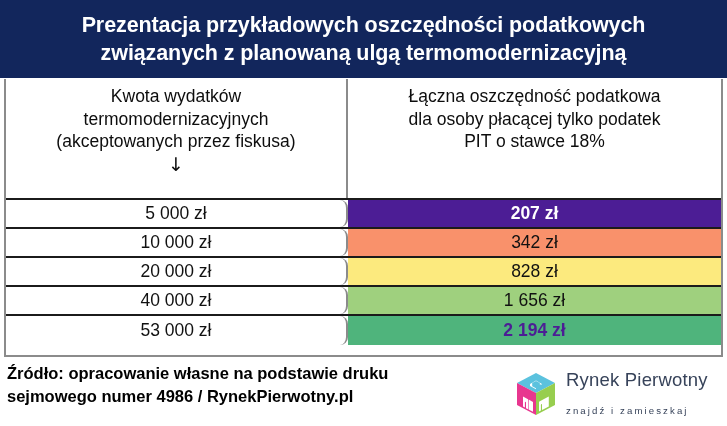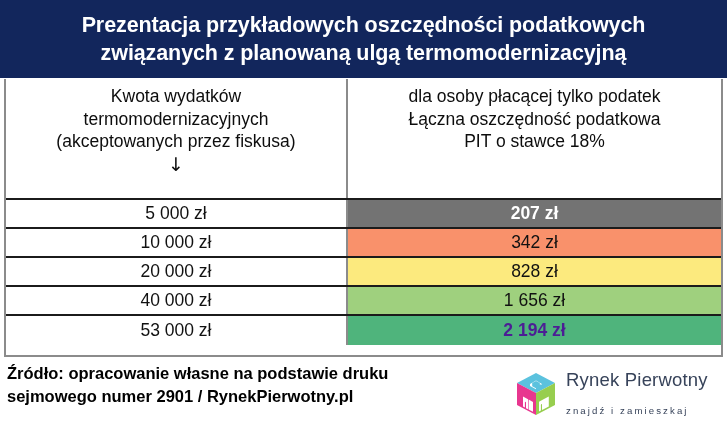--- a/index.html
+++ b/index.html
@@ -82,20 +82,21 @@
   .trow.last { border-bottom: none; }
   .cell-amount {
     width: 342px;
     border-right: 2px solid #8b8b8b;
     display: flex;
     align-items: center;
     justify-content: center;
     font-size: 17.5px;
     color: #111111;
     background: #ffffff;
+    border-radius: 8px;
   }
   .cell-value {
     width: 373px;
     display: flex;
     align-items: center;
     justify-content: center;
     font-size: 17.5px;
     color: #111111;
   }
   .cell-value.emph {
@@ -159,30 +160,30 @@
   <div class="table">
 
     <div class="thead">
       <div class="th th-left">
         <span>Kwota wydatków</span>
         <span>termomodernizacyjnych</span>
         <span>(akceptowanych przez fiskusa)</span>
         <span class="arrow-row">↓</span>
       </div>
       <div class="th th-right">
+        <span>Łączna oszczędność podatkowa</span>
         <span>dla osoby płacącej tylko podatek</span>
-        <span>Łączna oszczędność podatkowa</span>
         <span>PIT o stawce 18%</span>
       </div>
     </div>
 
     <div id="rows-host">
         <div class="trow">
           <div class="cell-amount">5 000 zł</div>
-          <div class="cell-value emph" style="background: #737373; color: rgb(255, 255, 255);">207 zł</div>
+          <div class="cell-value emph" style="background: #4c1d95; color: rgb(255, 255, 255);">207 zł</div>
         </div>
         <div class="trow">
           <div class="cell-amount">10 000 zł</div>
           <div class="cell-value" style="background: rgb(249, 145, 107); color: rgb(17, 17, 17);">342 zł</div>
         </div>
         <div class="trow">
           <div class="cell-amount">20 000 zł</div>
           <div class="cell-value" style="background: rgb(252, 234, 126); color: rgb(17, 17, 17);">828 zł</div>
         </div>
         <div class="trow">
@@ -192,21 +193,21 @@
         <div class="trow last">
           <div class="cell-amount">53 000 zł</div>
           <div class="cell-value emph" style="background: rgb(79, 180, 124); color: #4c1d95;">2 194 zł</div>
         </div>
       </div>
 
   </div>
 
   <div class="footer">
     <span class="fline">Źródło: opracowanie własne na podstawie druku</span>
-    <span class="fline">sejmowego numer 2901 / RynekPierwotny.pl</span>
+    <span class="fline">sejmowego numer 4986 / RynekPierwotny.pl</span>
   </div>
 
   <div class="logo">
     <span class="logo-mark">
       <svg viewBox="0 0 48 48" width="48" height="48" aria-hidden="true">
 
         <polygon points="24,3 43,13 24,23 5,13" fill="#5BC2DE"></polygon>
 
         <polygon points="5,13 24,23 24,45 5,35" fill="#E8368F"></polygon>
 

